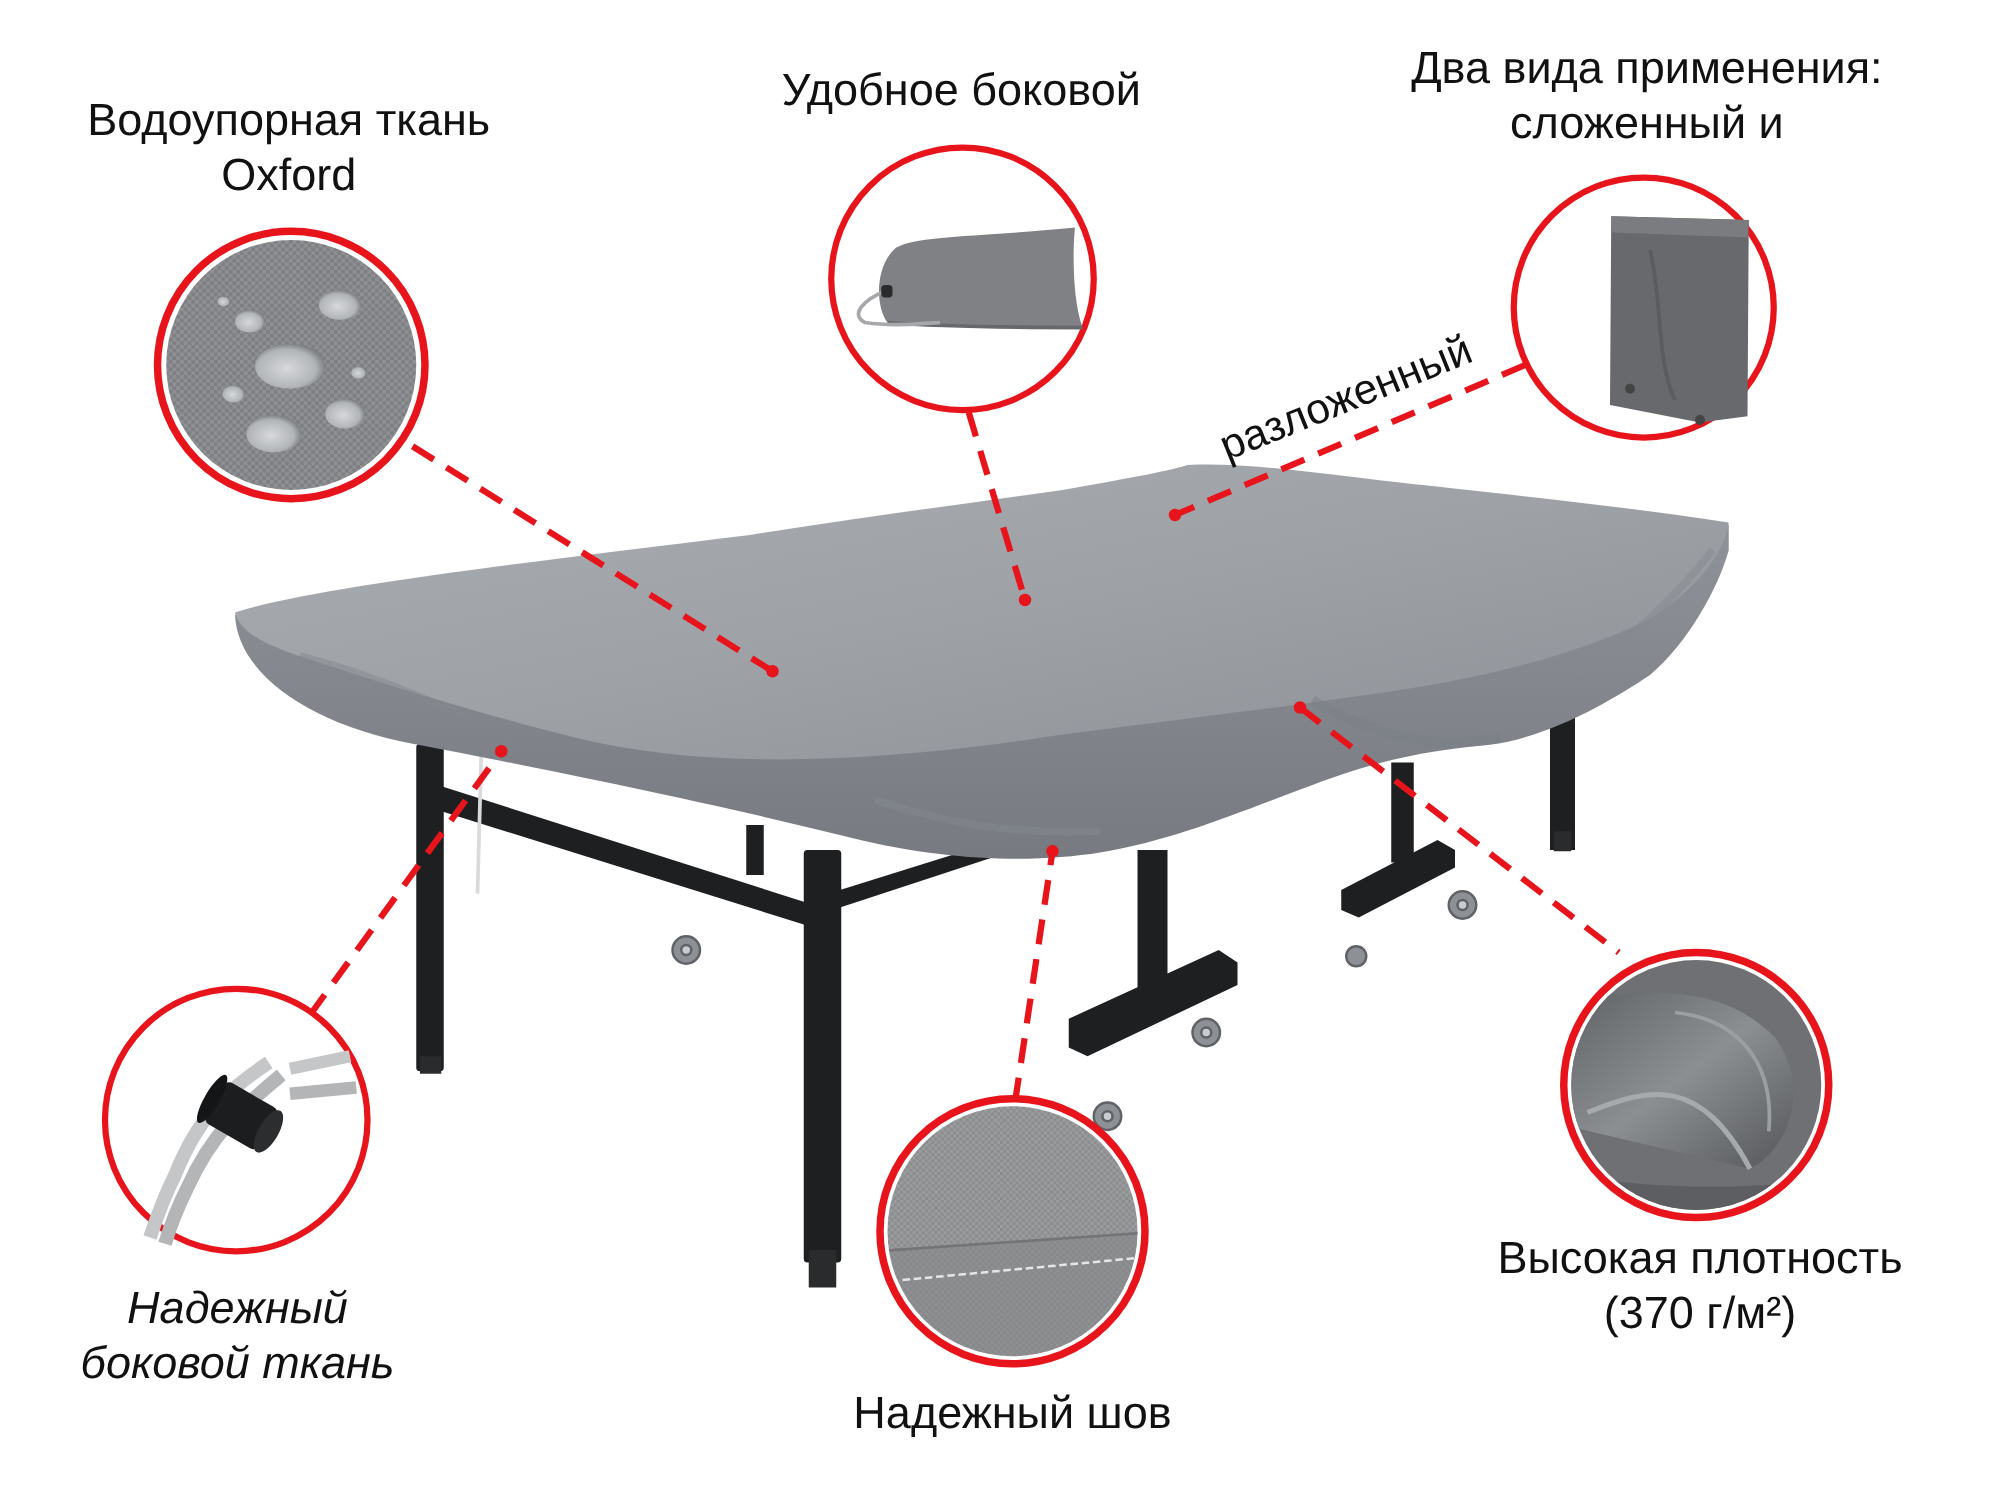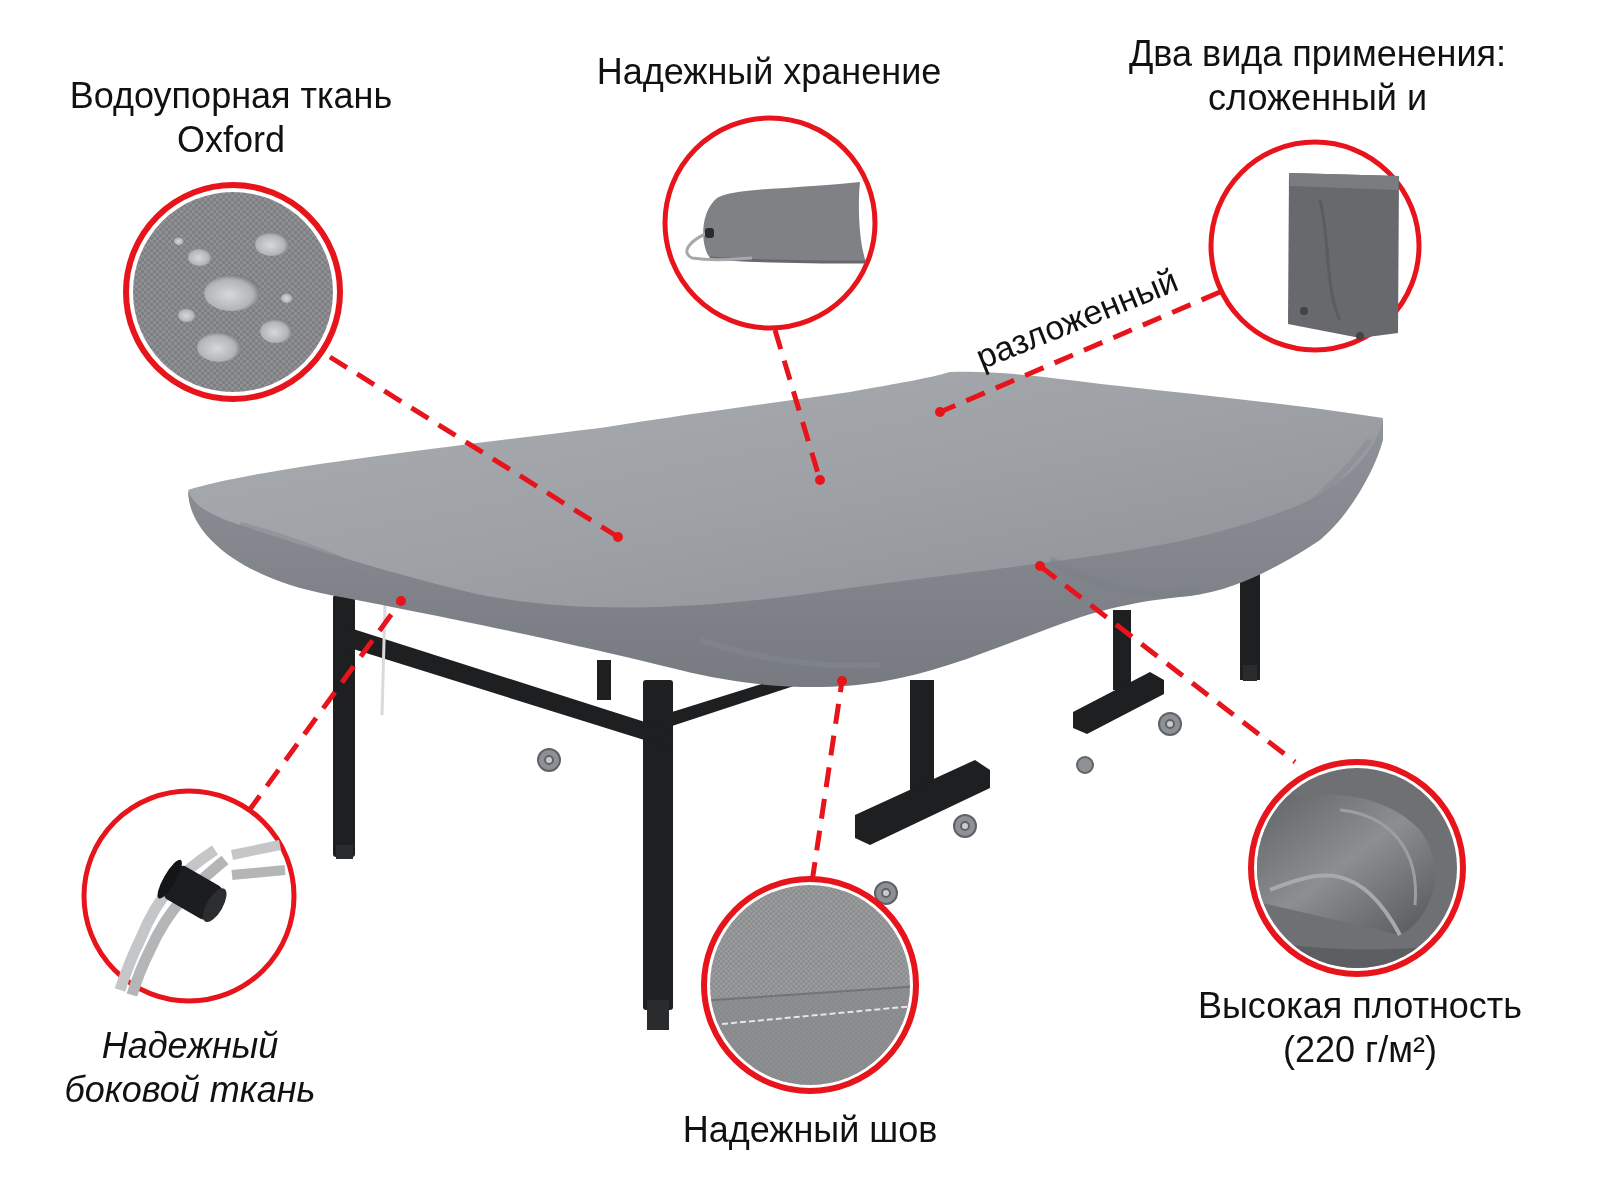--- a/index.html
+++ b/index.html
@@ -249,37 +249,37 @@
       <circle cx="1357" cy="868" r="106" fill="none" stroke="#e8141b" stroke-width="6"></circle>
     </g>
   </svg>
 
   <div class="label" style="left:46px; top:74px; width:370px;text-align:center;">
     <span>Водоупорная ткань</span>
     <span>Oxford</span>
   </div>
 
   <div class="label" style="left:596px; top:50px; width:346px;">
-    <span>Надежный хранение</span>
+    <span>Удобное боковой</span>
   </div>
 
   <div class="label" style="left:1105px; top:32px; width:425px;">
     <span>Два вида применения:</span>
     <span>сложенный и</span>
   </div>
 
   <div class="rotated-label" style="left:985px; top:338px; transform: rotate(-22deg);">разложенный</div>
 
   <div class="label" style="left:40px; top:1024px; width:300px;font-style:italic;">
     <span>Надежный</span>
     <span>боковой ткань</span>
   </div>
 
   <div class="label" style="left:650px; top:1108px; width:320px;">
     <span>Надежный шов</span>
   </div>
 
   <div class="label" style="left:1175px; top:984px; width:370px;">
     <span>Высокая плотность</span>
-    <span>(220 г/м²)</span>
+    <span>(370 г/м²)</span>
   </div>
 
 </div>
 
 </body></html>

